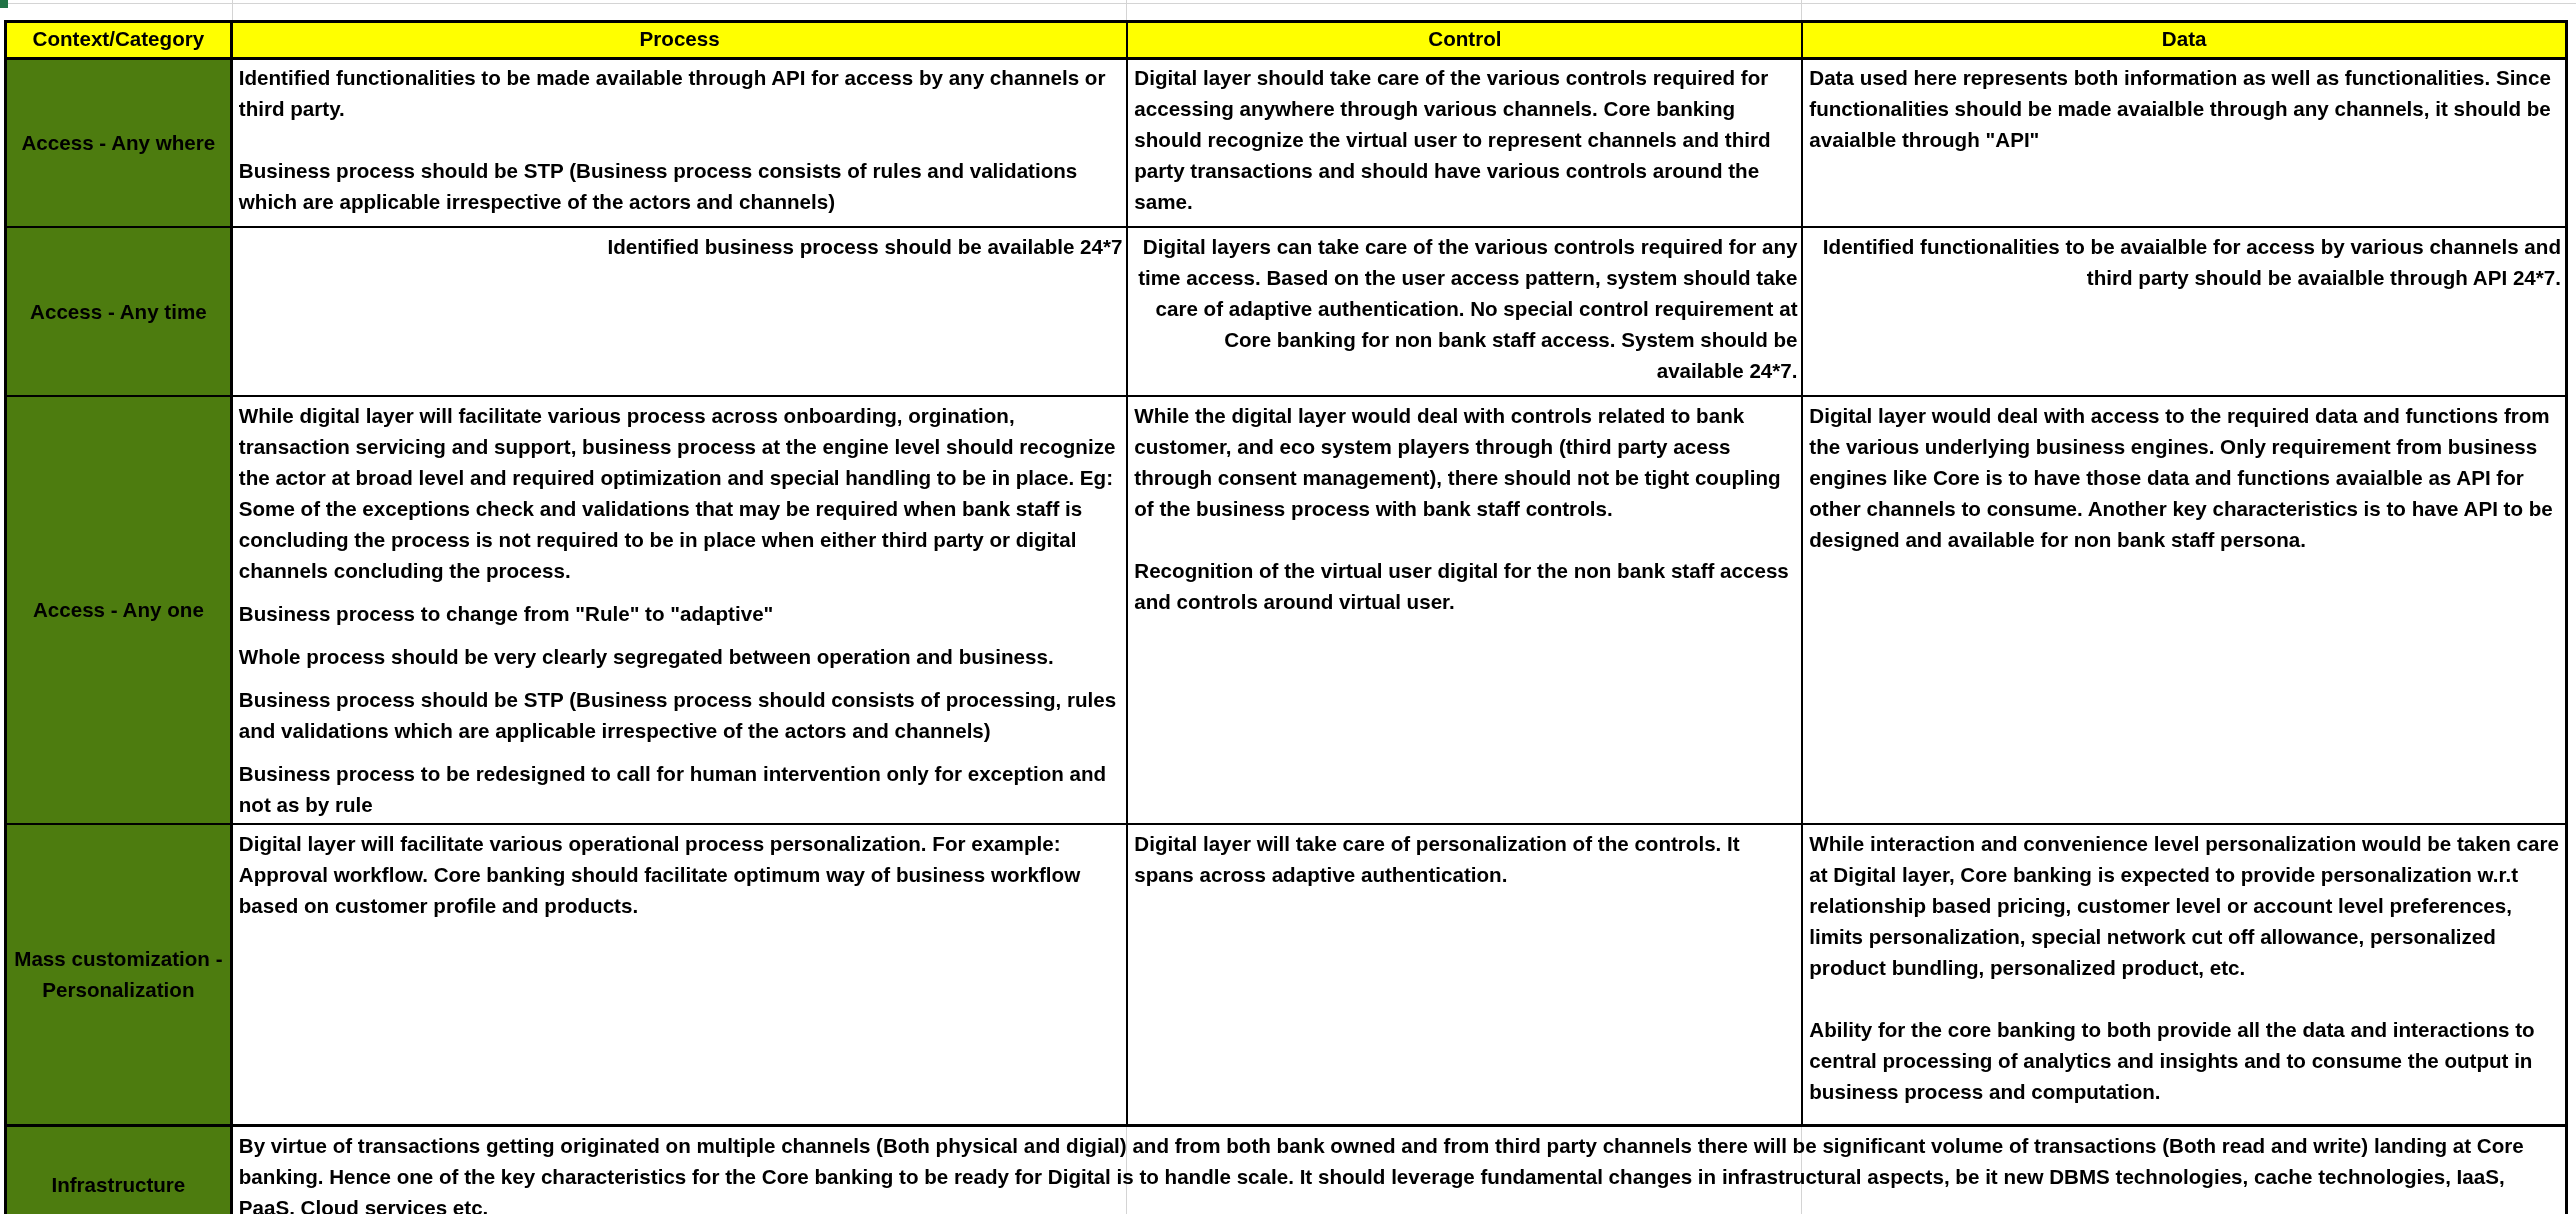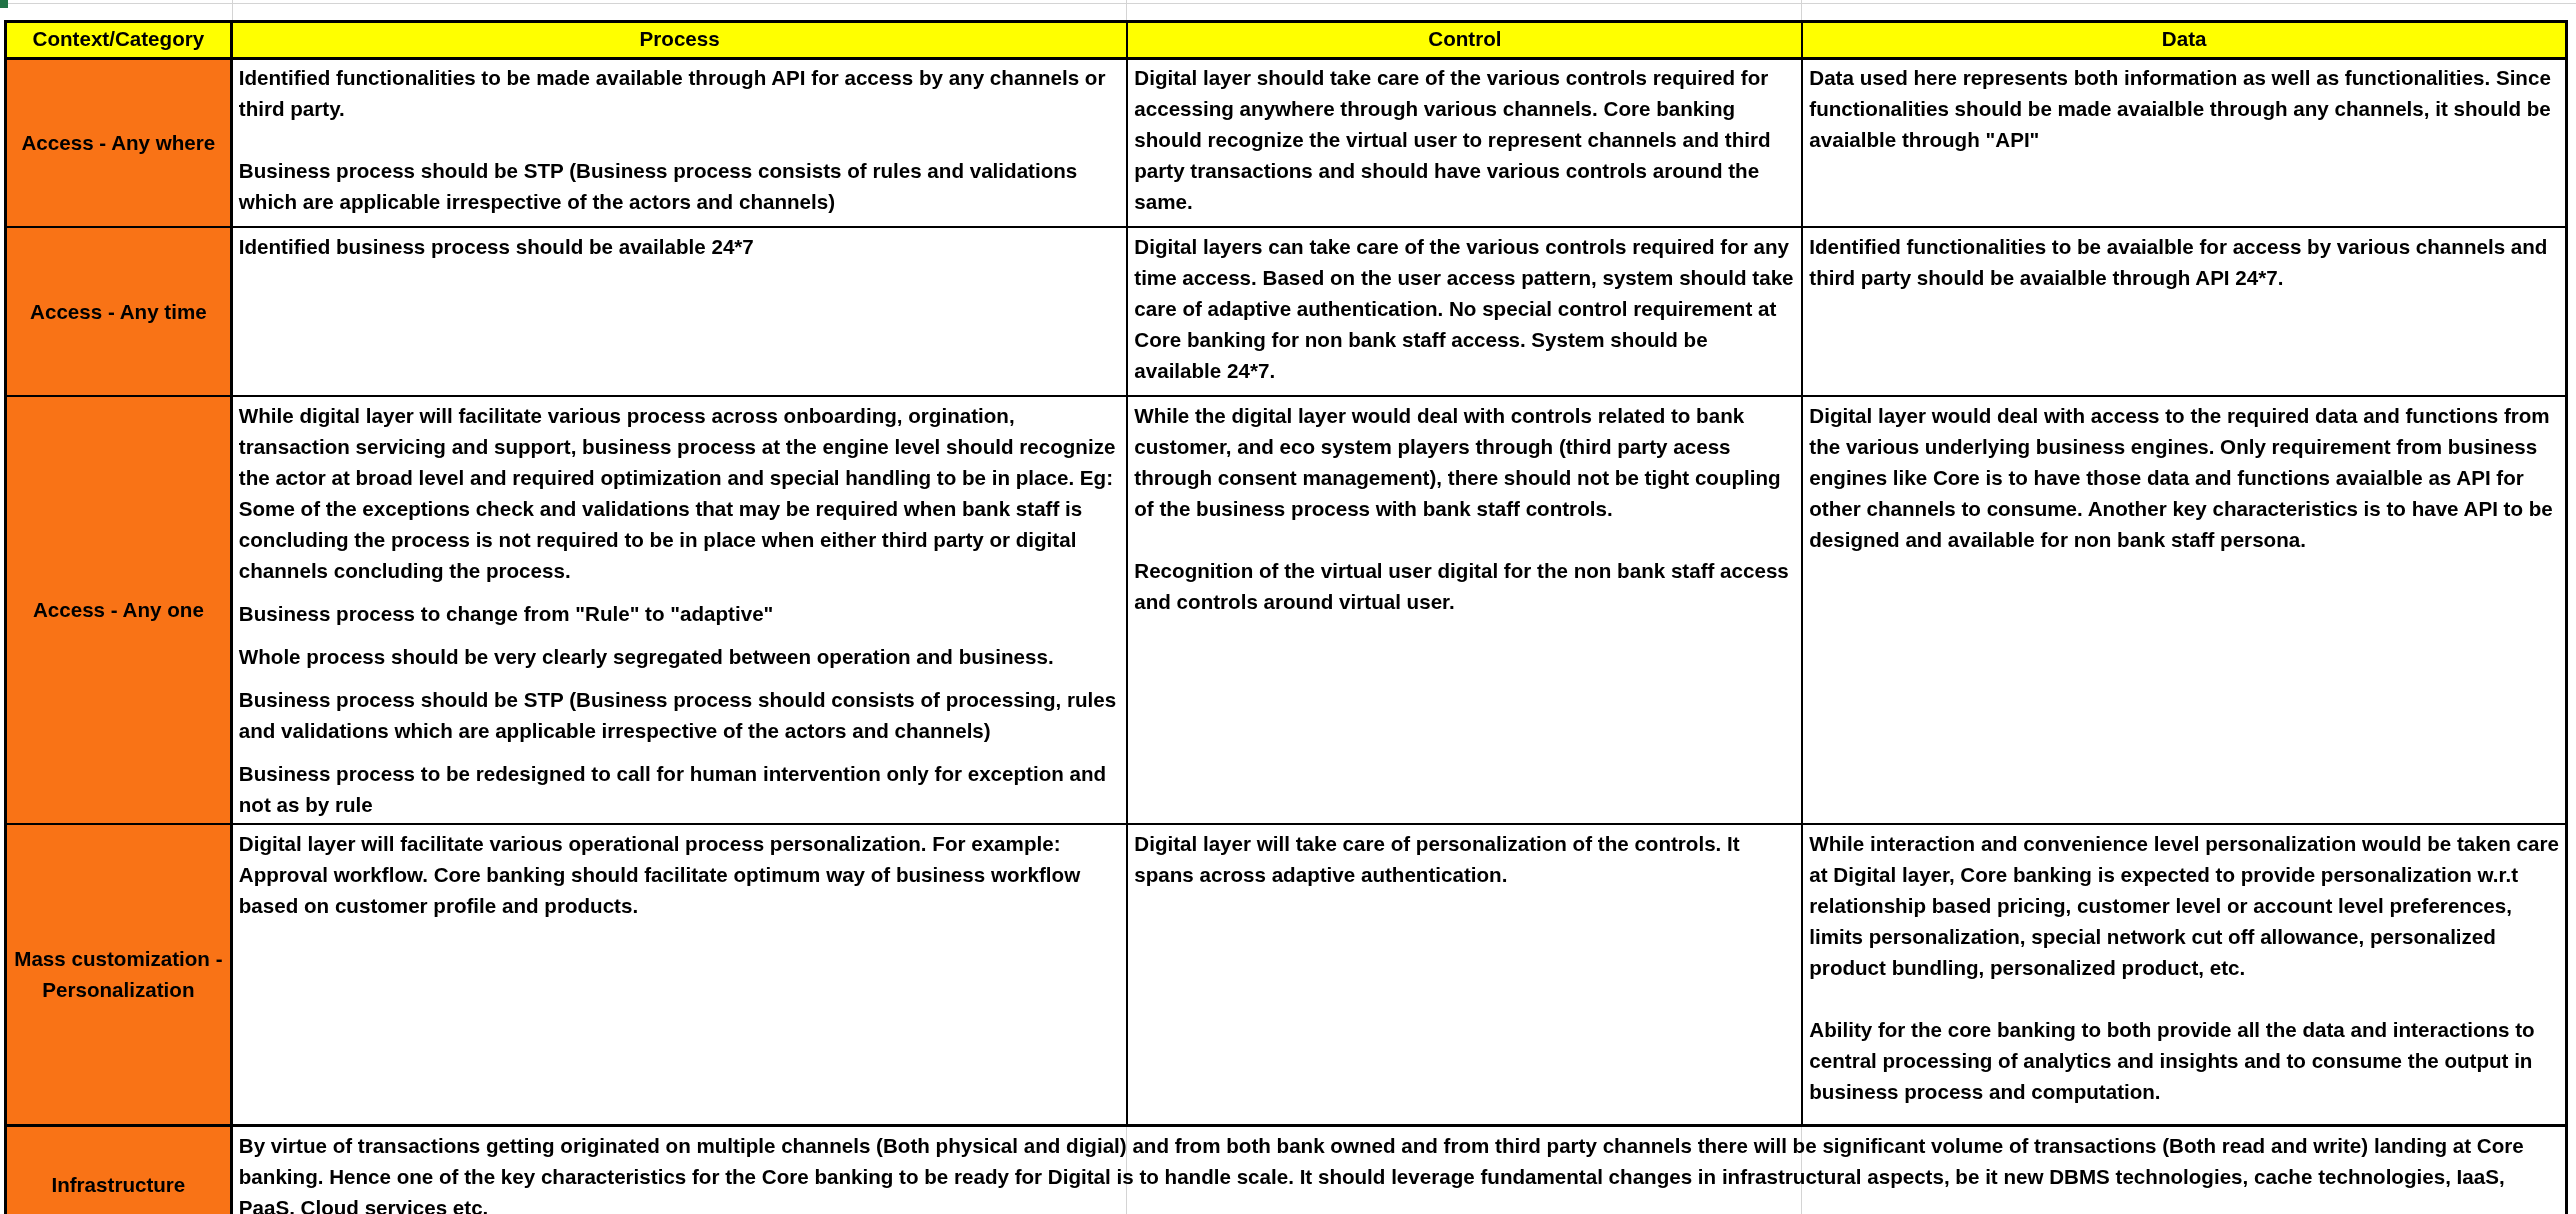--- a/index.html
+++ b/index.html
@@ -27,28 +27,28 @@
     white-space: normal;
     overflow: hidden;
     font-weight: bold;
   }
   table.matrix th {
     background: #ffff00; font-weight: bold; text-align: center;
     height: 29.5px; line-height: 27.5px; padding: 2px 3.9px;
     border-top: 3.9px solid #000; border-bottom: 3.9px solid #000;
   }
   table.matrix td.cat {
-    background: #f97316; font-weight: bold; text-align: center;
+    background: #4d7c0f; font-weight: bold; text-align: center;
     vertical-align: middle; padding: 2px 3.9px; line-height: 31px;
     border-left: 3.9px solid #000; border-right: 3.9px solid #000;
   }
   table.matrix th.first { border-left: 3.9px solid #000; border-right: 3.9px solid #000; }
   table.matrix th.last, table.matrix td.last { border-right: 3.9px solid #000; }
   tr.r1 td { height: 161px; }
-  tr.r2 td { height: 161px; }
+  tr.r2 td { height: 161px; text-align: right; }
   tr.r3 td { height: 395px; }
   tr.r4 td { height: 293px; border-top: 2px solid #0c4a6e; }
   tr.r5 td { height: 110px; border-top: 3.9px solid #000; border-bottom: 3.9px solid #000; }
   tr.r4 td { border-bottom: 3.9px solid #000; }
   .para { display: block; }
   .para + .para { margin-top: 12px; }
   .blank { display: block; height: 31px; }
 </style>
 </head>
 <body>

